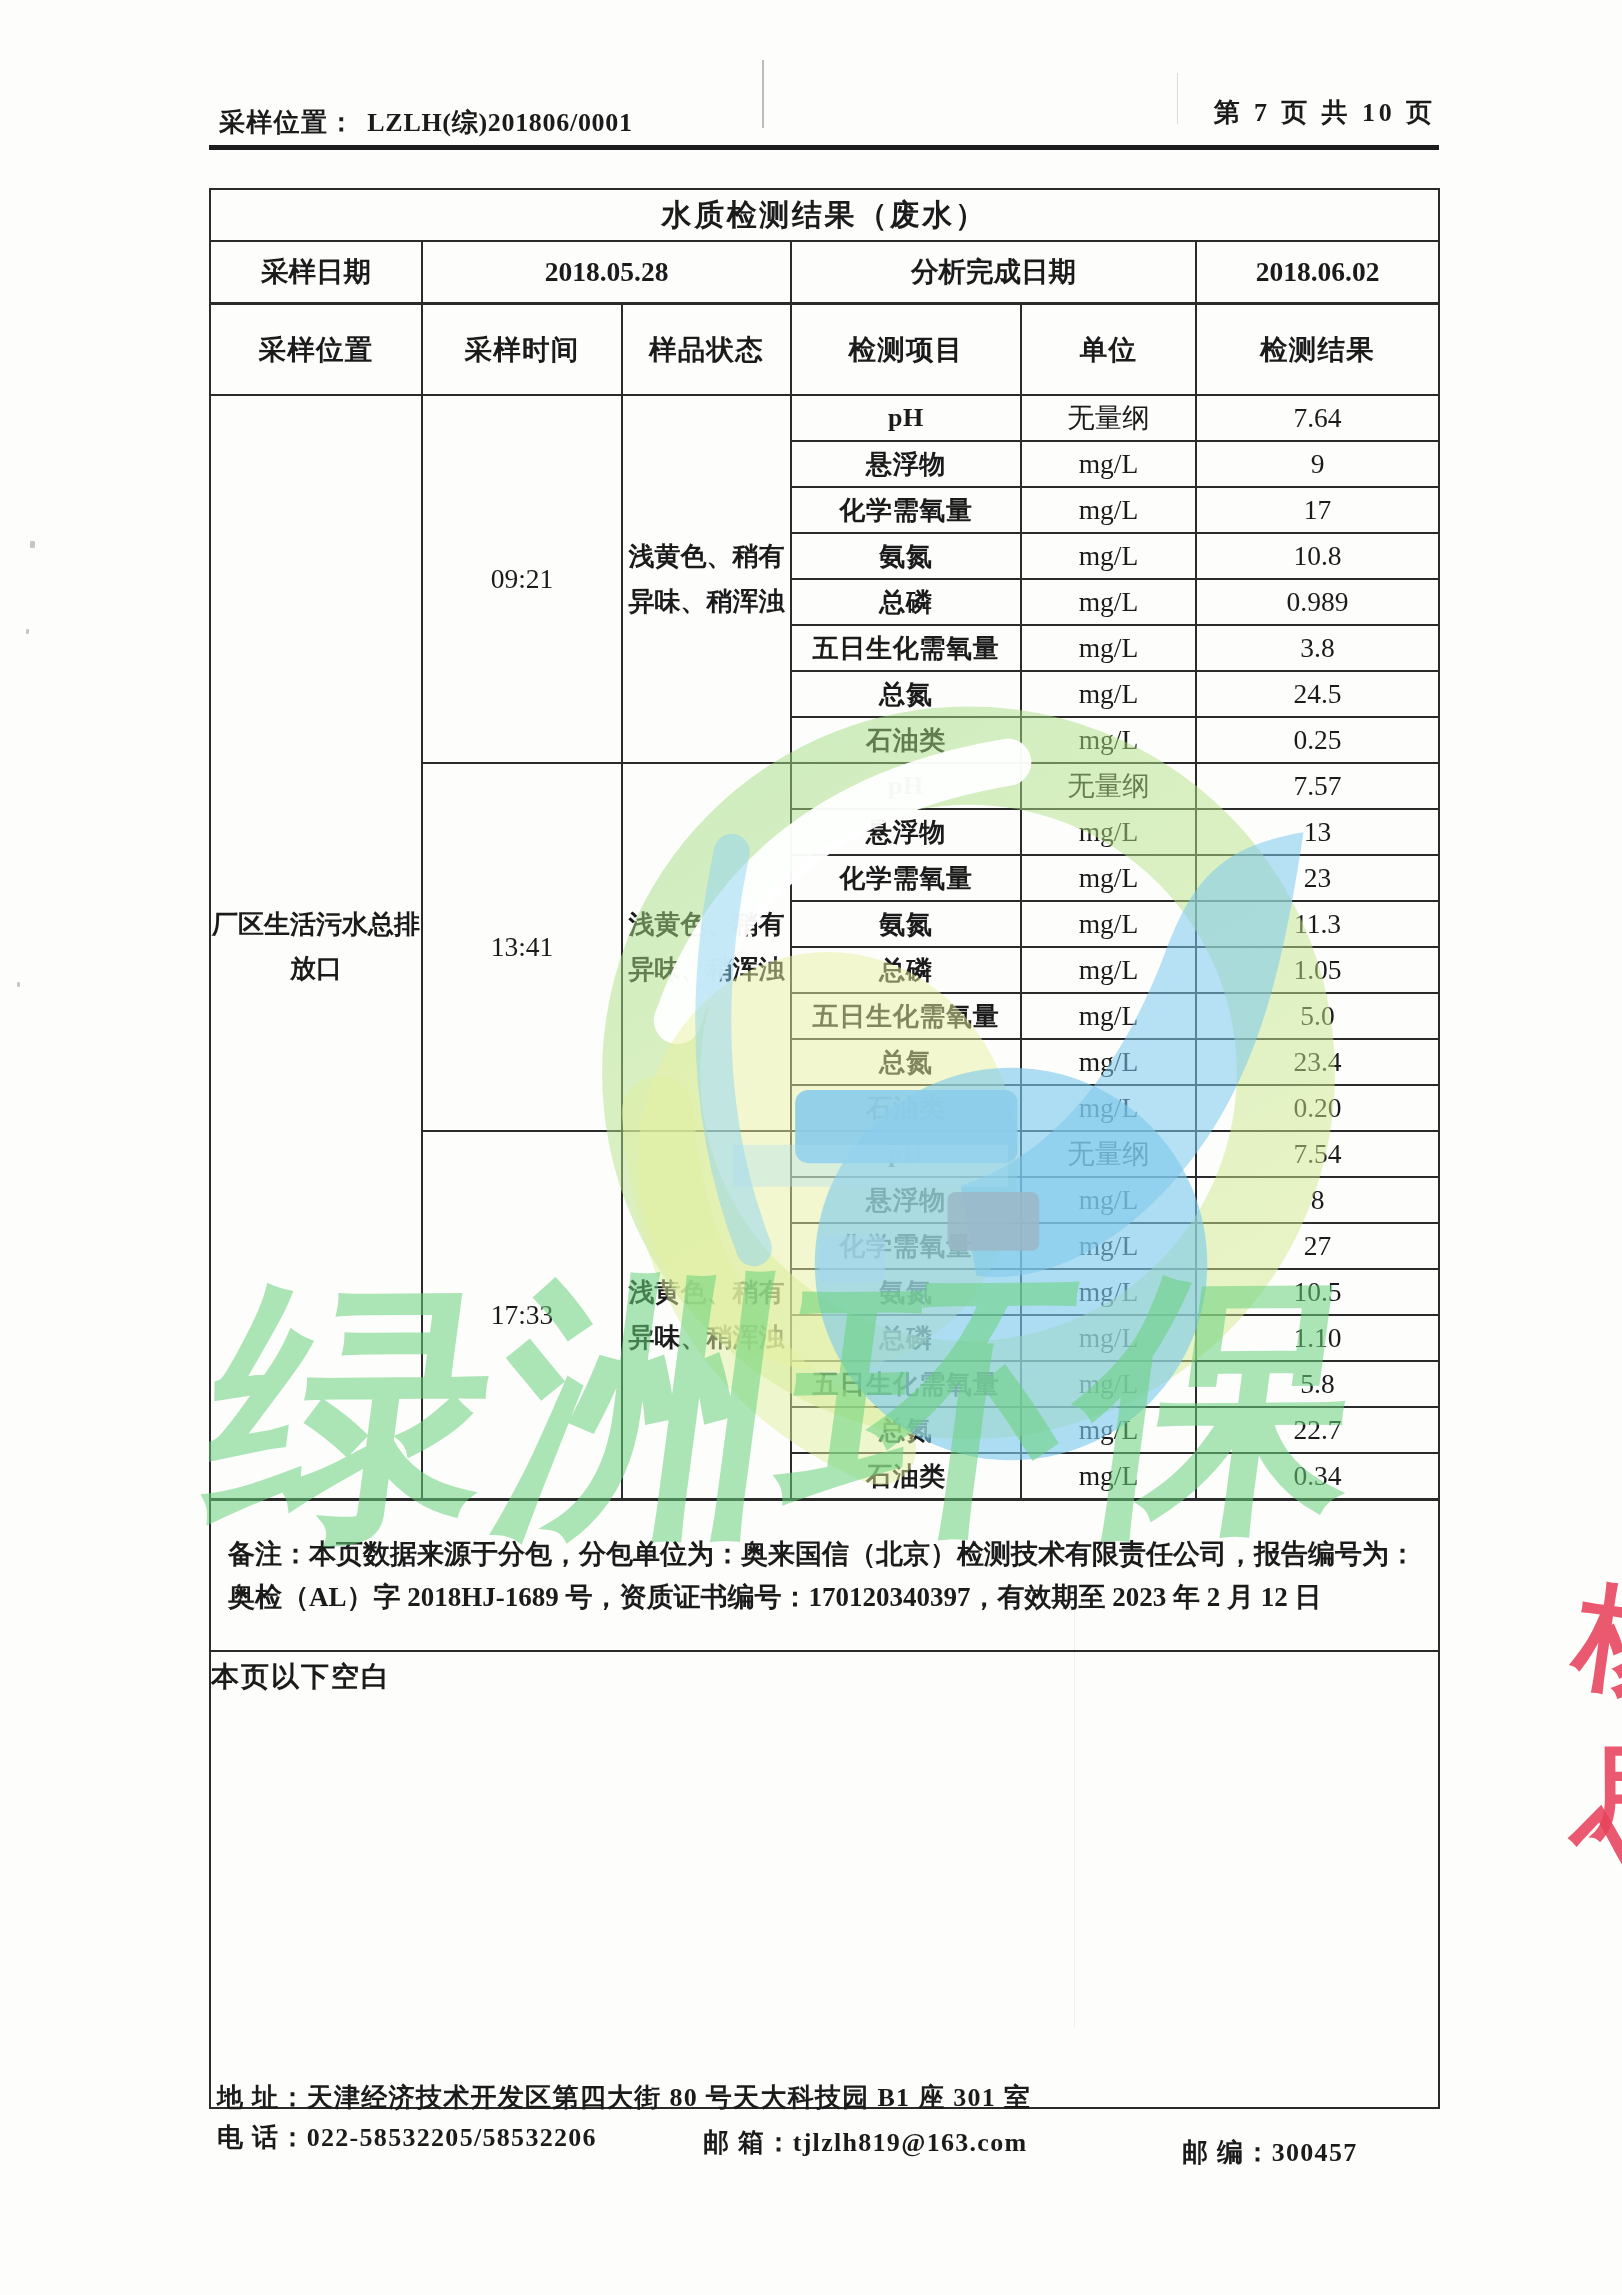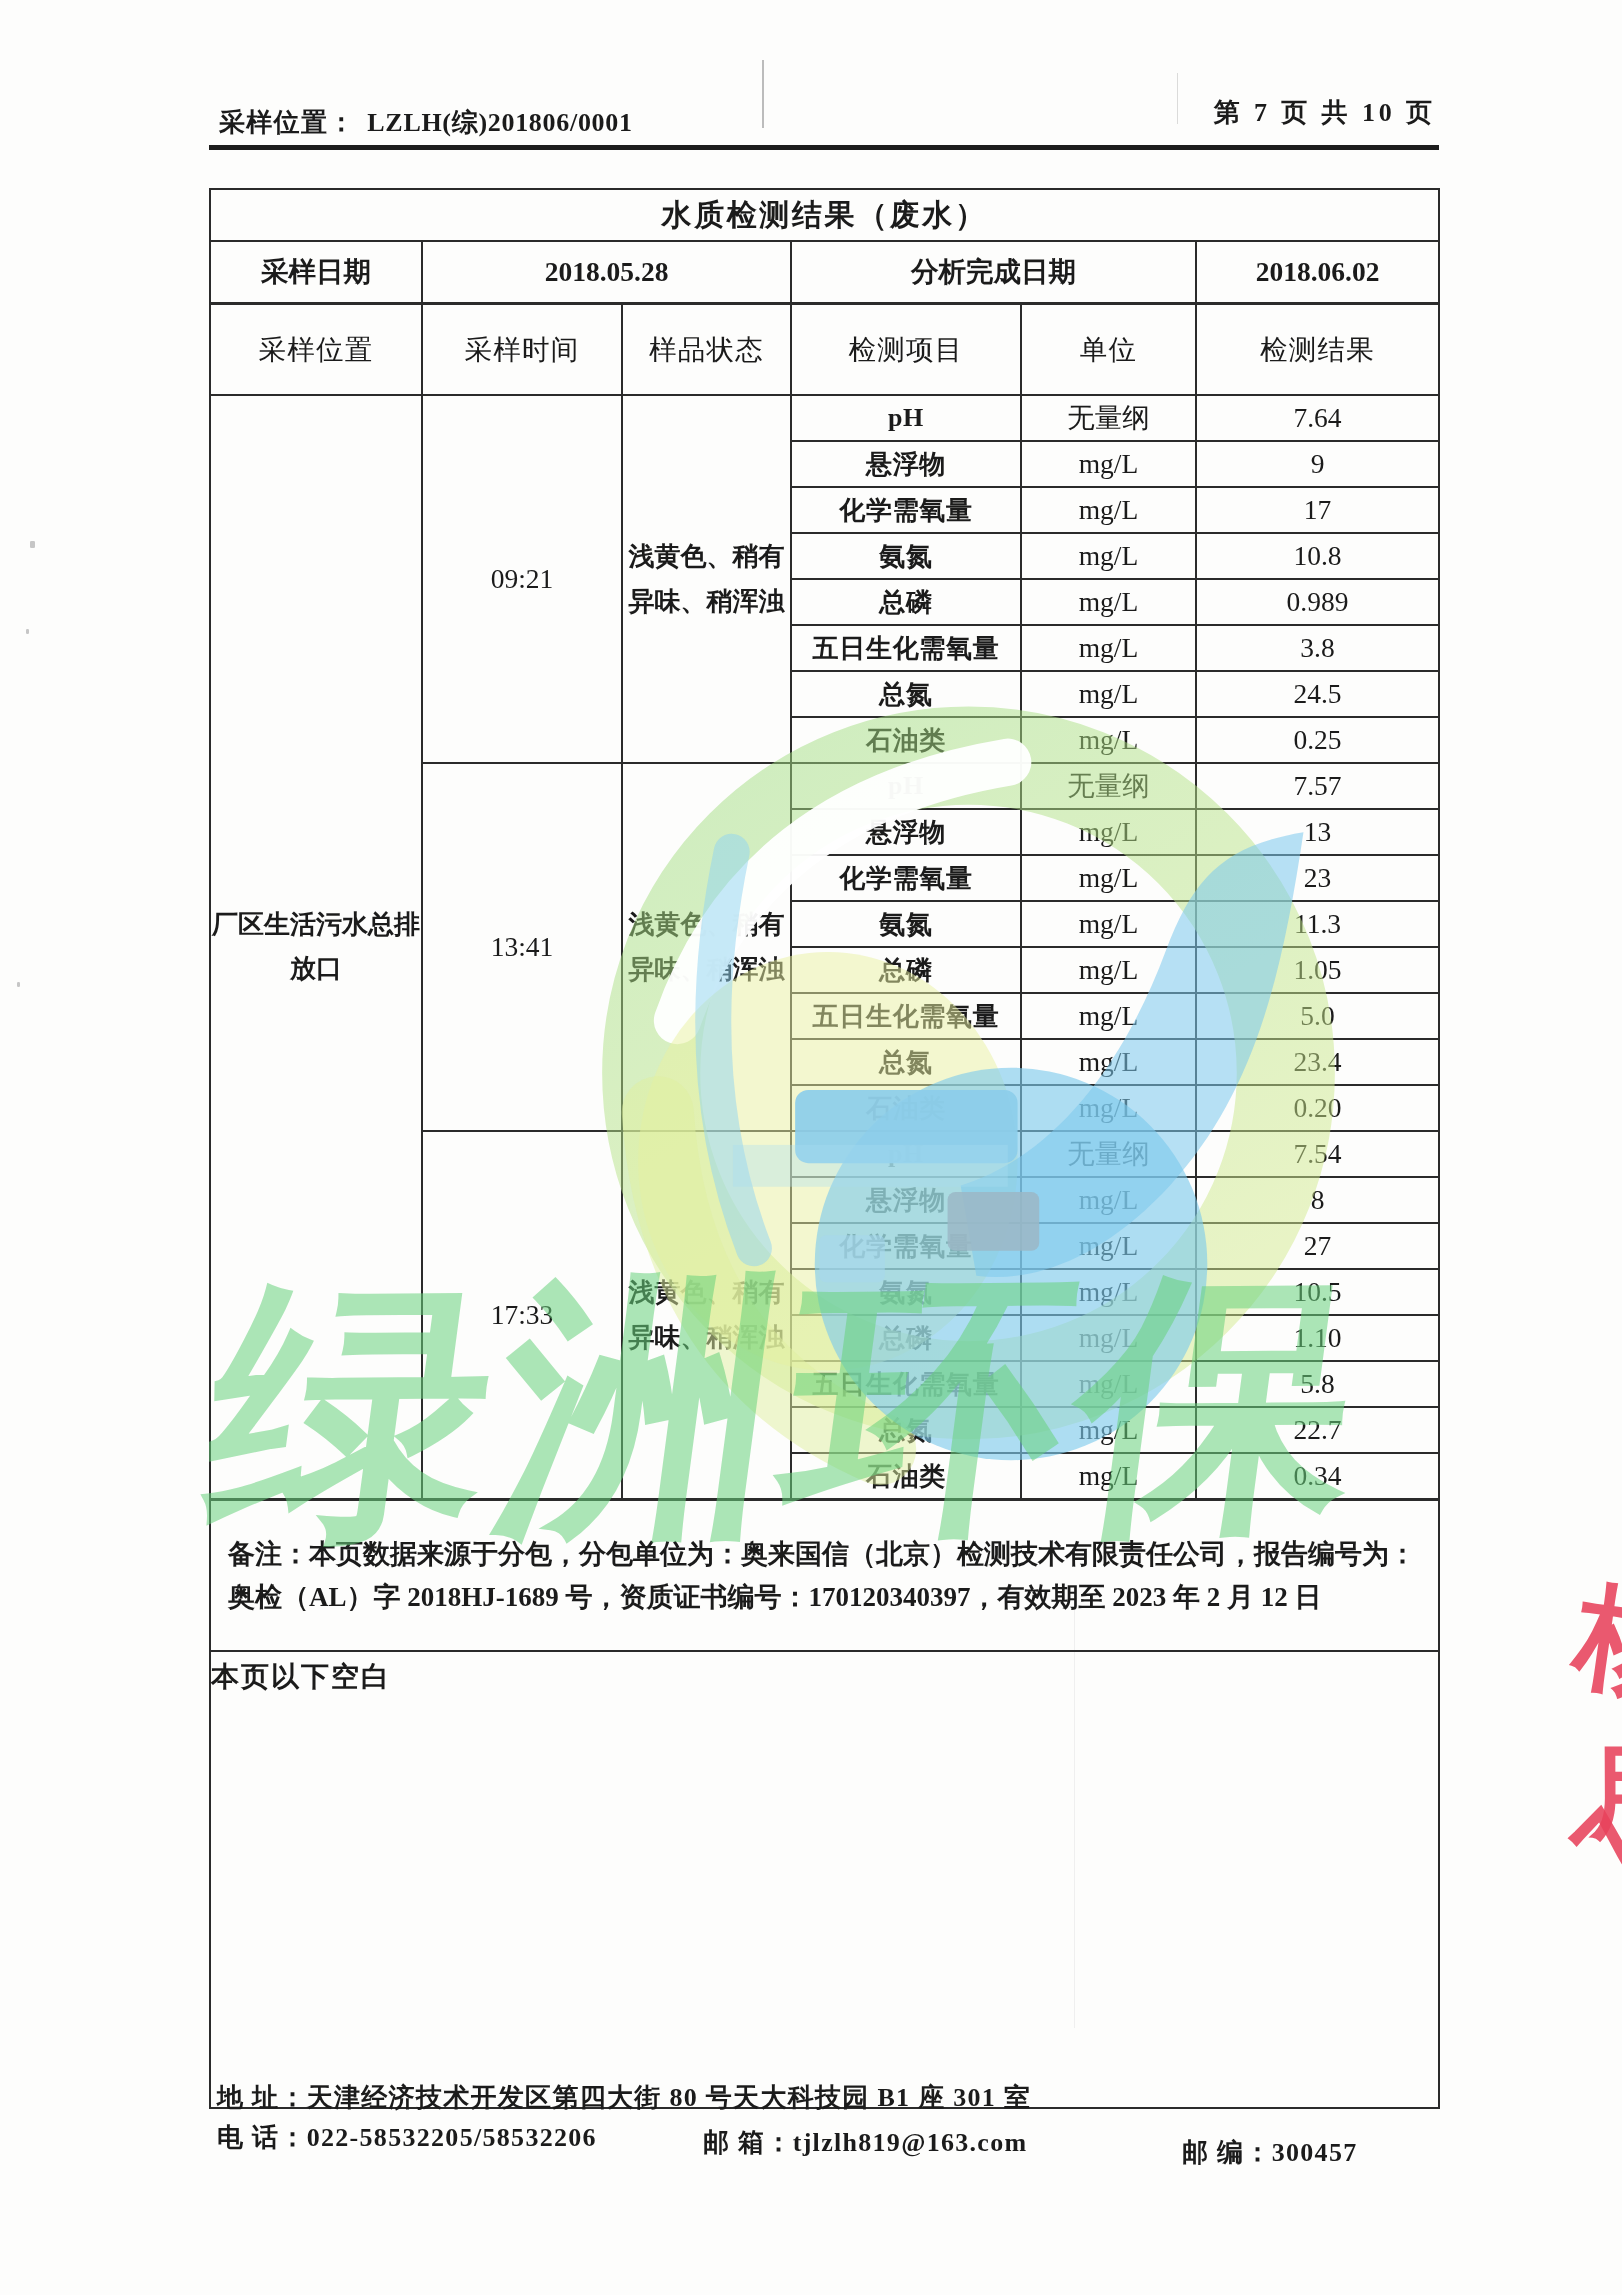--- a/index.html
+++ b/index.html
@@ -31,21 +31,21 @@
     font-size:26px;
   }
   table.rpt td{
     border:2px solid #2b2b2b;
     text-align:center;vertical-align:middle;
     padding:0;
     overflow:hidden;
   }
   td.title-cell{height:50px;font-size:30px;font-weight:700;letter-spacing:2.6px;border-bottom-width:3.9px;}
   tr.date-row td{height:60px;font-weight:700;font-size:27.5px;border-bottom-width:3.9px;}
-  tr.head-row td{height:89px;font-weight:400;font-size:27.5px;letter-spacing:1.3px;}
+  tr.head-row td{height:89px;font-weight:700;font-size:27.5px;letter-spacing:1.3px;}
   tr.dr td{height:44px;}
   td.c-item{font-weight:600;letter-spacing:0.7px;}
   td.c-unit{font-size:27.5px;}
   td.c-res{font-size:27.5px;}
   td.c-loc{font-weight:600;padding:0 31px;line-height:1.7;}
   td.c-time{font-size:27.5px;}
   td.c-state{font-weight:600;padding:0 14.4px;line-height:1.75;}
   tr.note-row td{
     height:131px;text-align:left;vertical-align:middle;
     padding:9.2px 17px;font-weight:600;line-height:1.6;font-size:27px;

